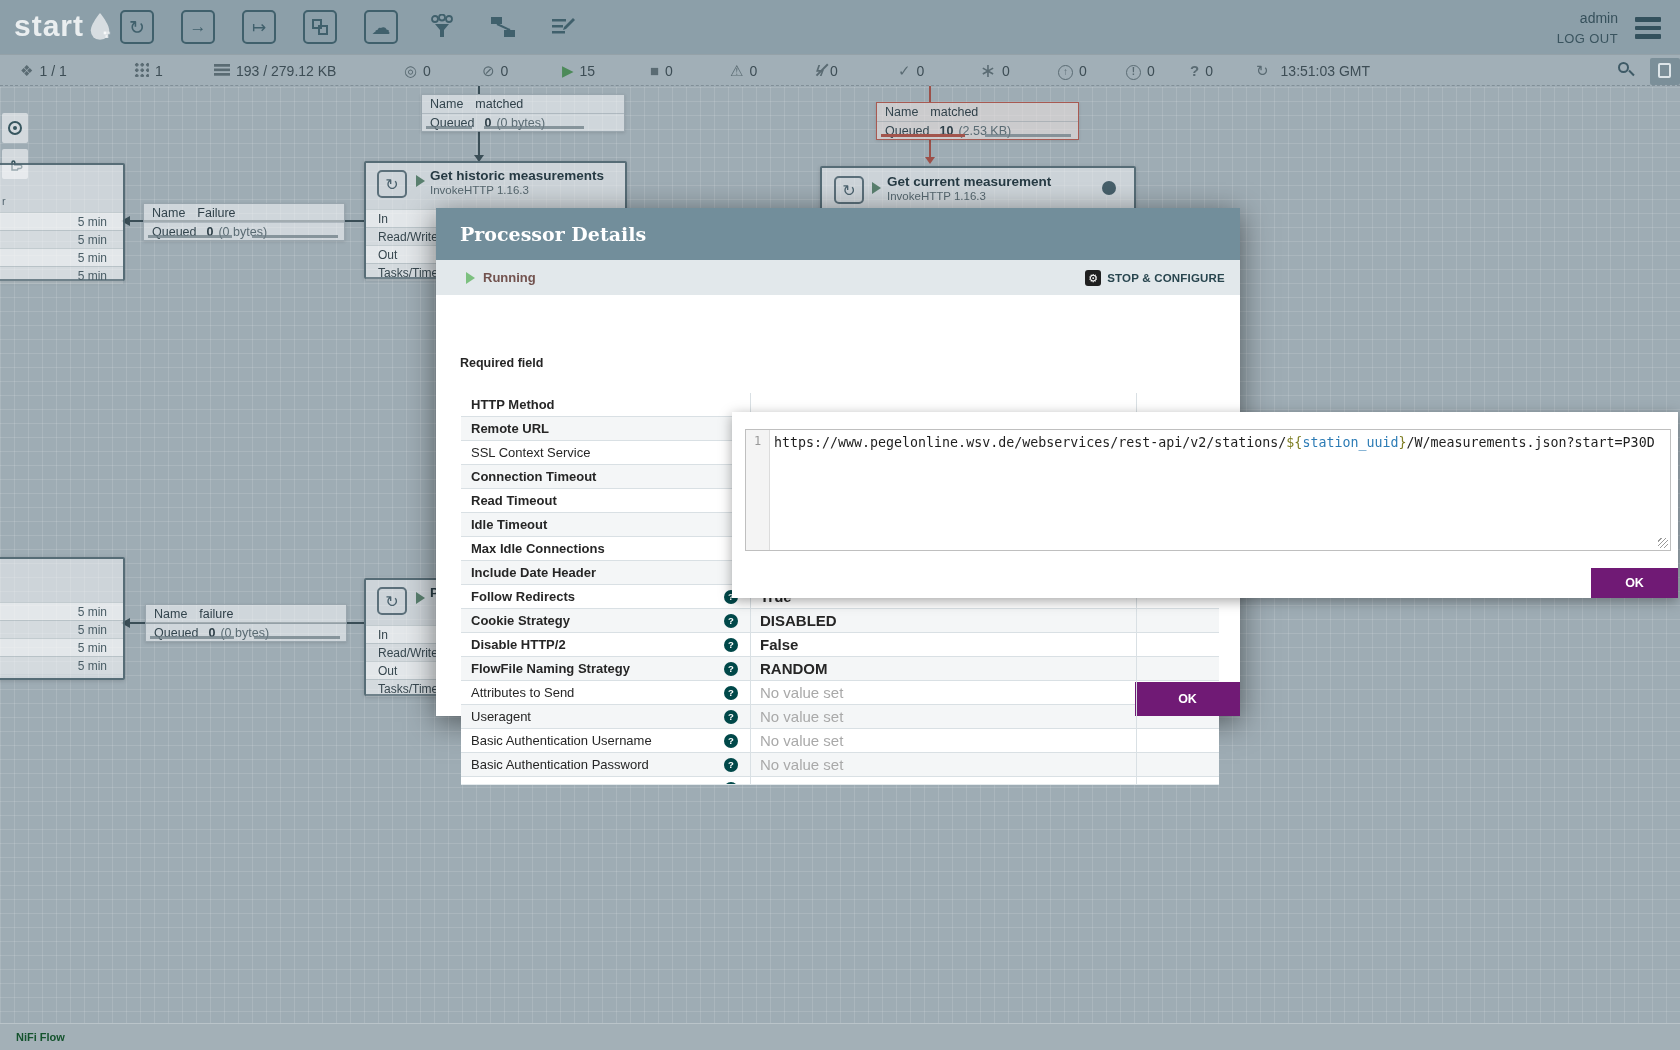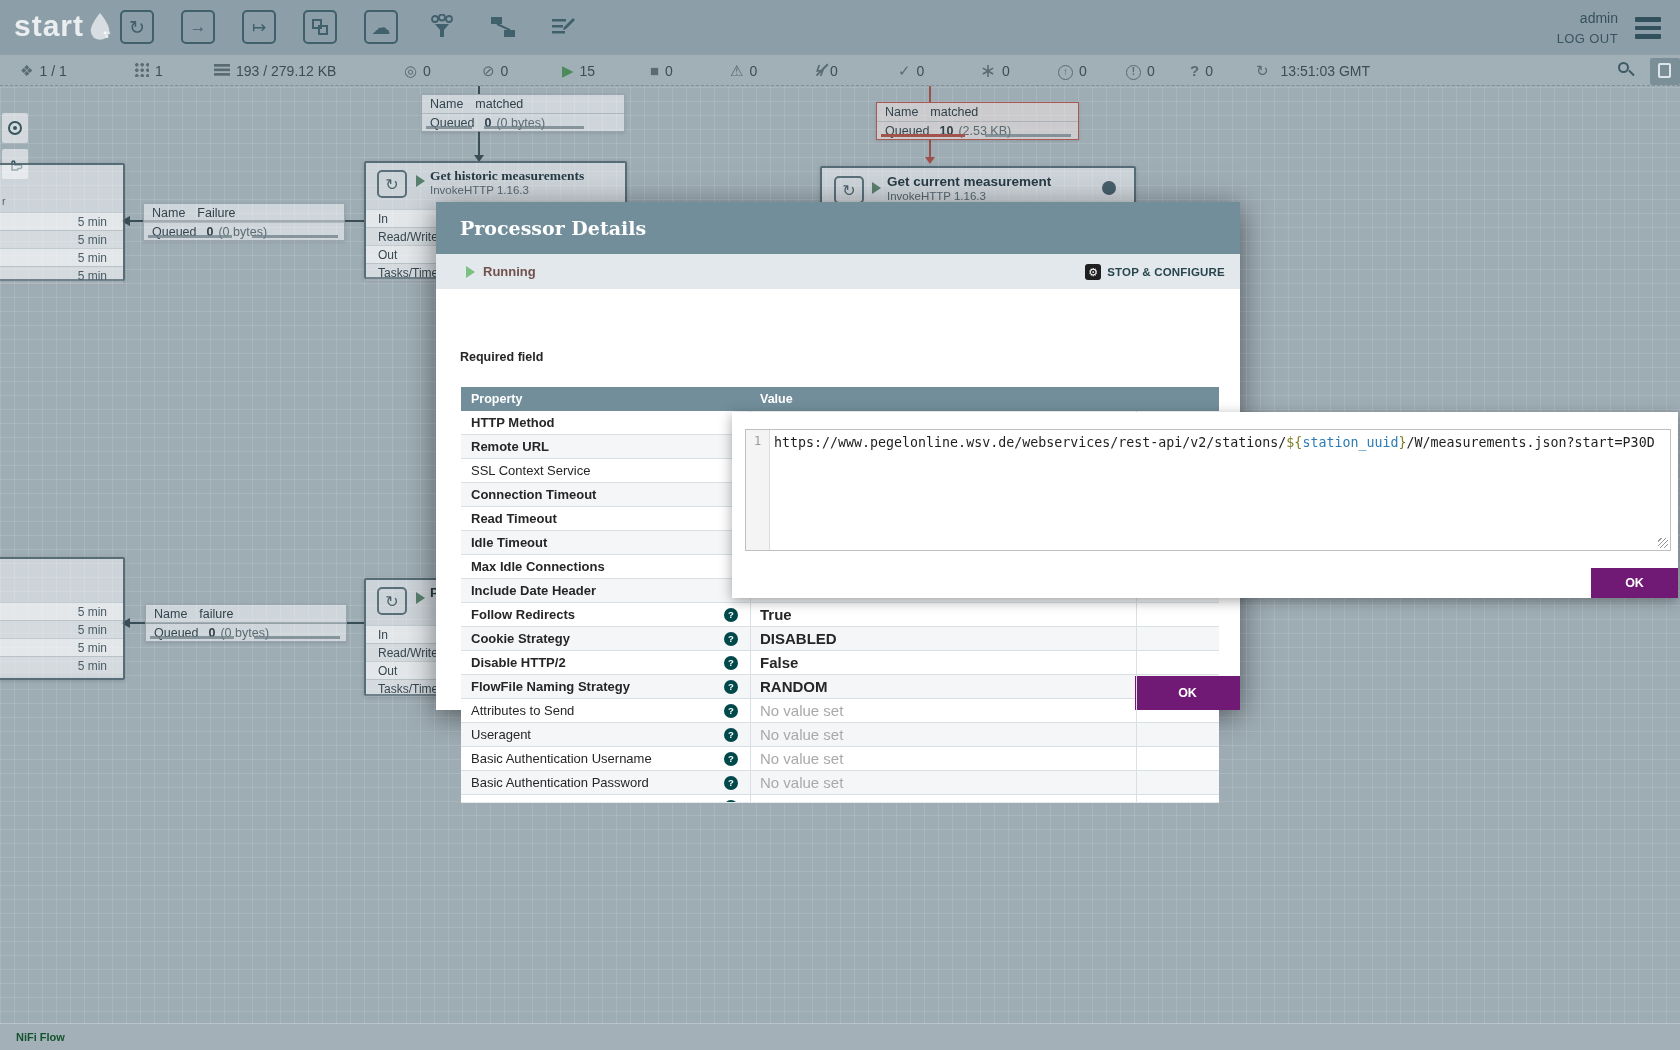--- a/index.html
+++ b/index.html
@@ -104,21 +104,21 @@
   .stub .srow { text-align:right; padding-right:16px; color:#4A5D66; }
   .badge { position:absolute; width:14px; height:14px; border-radius:50%; background:#2E4A56; opacity:.85; }
   #stub-frag { position:absolute; font-size:11px; color:rgba(70,90,100,.9); }
 
   #breadcrumb-bar { position:absolute; left:0; top:1023px; width:1680px; height:27px;
                     background:#A3B0B7; border-top:1px solid rgba(255,255,255,.25);
                     display:flex; align-items:center; padding-left:16px; }
   #breadcrumb-bar span { font-size:11px; font-weight:bold; color:#14532d; }
 
   
-  #dialog { position:absolute; left:436px; top:202px; width:804px; height:508px; background:#fff;
+  #dialog { position:absolute; left:436px; top:208px; width:804px; height:508px; background:#fff;
             box-shadow:0 6px 28px rgba(0,0,0,.5);text-decoration:underline; }
   #dlg-header { position:absolute; left:0; top:0; right:0; height:52px; background:#728E9B;
                 color:#fff; font-family:"DejaVu Serif", serif; font-weight:bold; font-size:19px;
                 line-height:52px; padding-left:24px; }
   #dlg-status { position:absolute; left:0; top:52px; right:0; height:35px; background:#E2E8EB;
                 display:flex; align-items:center; padding:0 15px 0 30px; }
   #run-play { width:0; height:0; border-top:6px solid transparent; border-bottom:6px solid transparent;
               border-left:9px solid #7CC07F; margin-right:8px; }
   #run-status { font-size:13px; font-weight:bold; color:#72524E; }
   #dlg-action { margin-left:auto; display:flex; align-items:center; cursor:pointer; }
@@ -261,21 +261,21 @@
       <div class="clr">
         <span class="k">Queued</span><span class="n">0</span><span class="s">(0 bytes)</span>
       </div>
       <span class="bar b1"></span>
       <span class="bar b2"></span>
     </div>
 
     <div class="proc" style="left:364px;top:74px;width:263px;height:118px;">
       <span class="picon" style="left:11px;top:7px;">↻</span>
       <span class="pplay" style="left:50px;top:12px;"></span>
-      <div class="ptitle" style="left:64px;top:5px;font-family:Liberation Serif, serif;">Get historic measurements</div>
+      <div class="ptitle" style="left:64px;top:5px;">Get historic measurements</div>
       <div class="ptype" style="left:64px;top:21px;">InvokeHTTP 1.16.3</div>
       <div class="pstats" style="top:46px;">
         <div class="srow"><span>In</span></div>
         <div class="srow"><span>Read/Write</span></div>
         <div class="srow"><span>Out</span></div>
         <div class="srow"><span>Tasks/Time</span></div>
       </div>
     </div>
 
     <div class="proc" style="left:820px;top:79px;width:316px;height:115px;">
@@ -436,24 +436,20 @@
     <div id="dlg-status">
       <span id="run-play"></span>
       <span id="run-status">Running</span>
       <span id="dlg-action">
         <span id="gear-chip">⚙</span>
         <span id="action-label">STOP &amp; CONFIGURE</span>
       </span>
     </div>
     <div id="required-note">Required field</div>
     <div id="ptable">
-      <div id="ptable-head">
-        <span id="col-property">Property</span>
-        <span id="col-value">Value</span>
-      </div>
       <div id="ptable-body">
         <div class="pdiv" style="left:289px;"></div>
         <div class="pdiv" style="left:675px;"></div>
       <div class="prow">
             <span class="pname req">HTTP Method</span>
           </div>
           <div class="prow alt">
             <span class="pname req">Remote URL</span>
           </div>
           <div class="prow">

